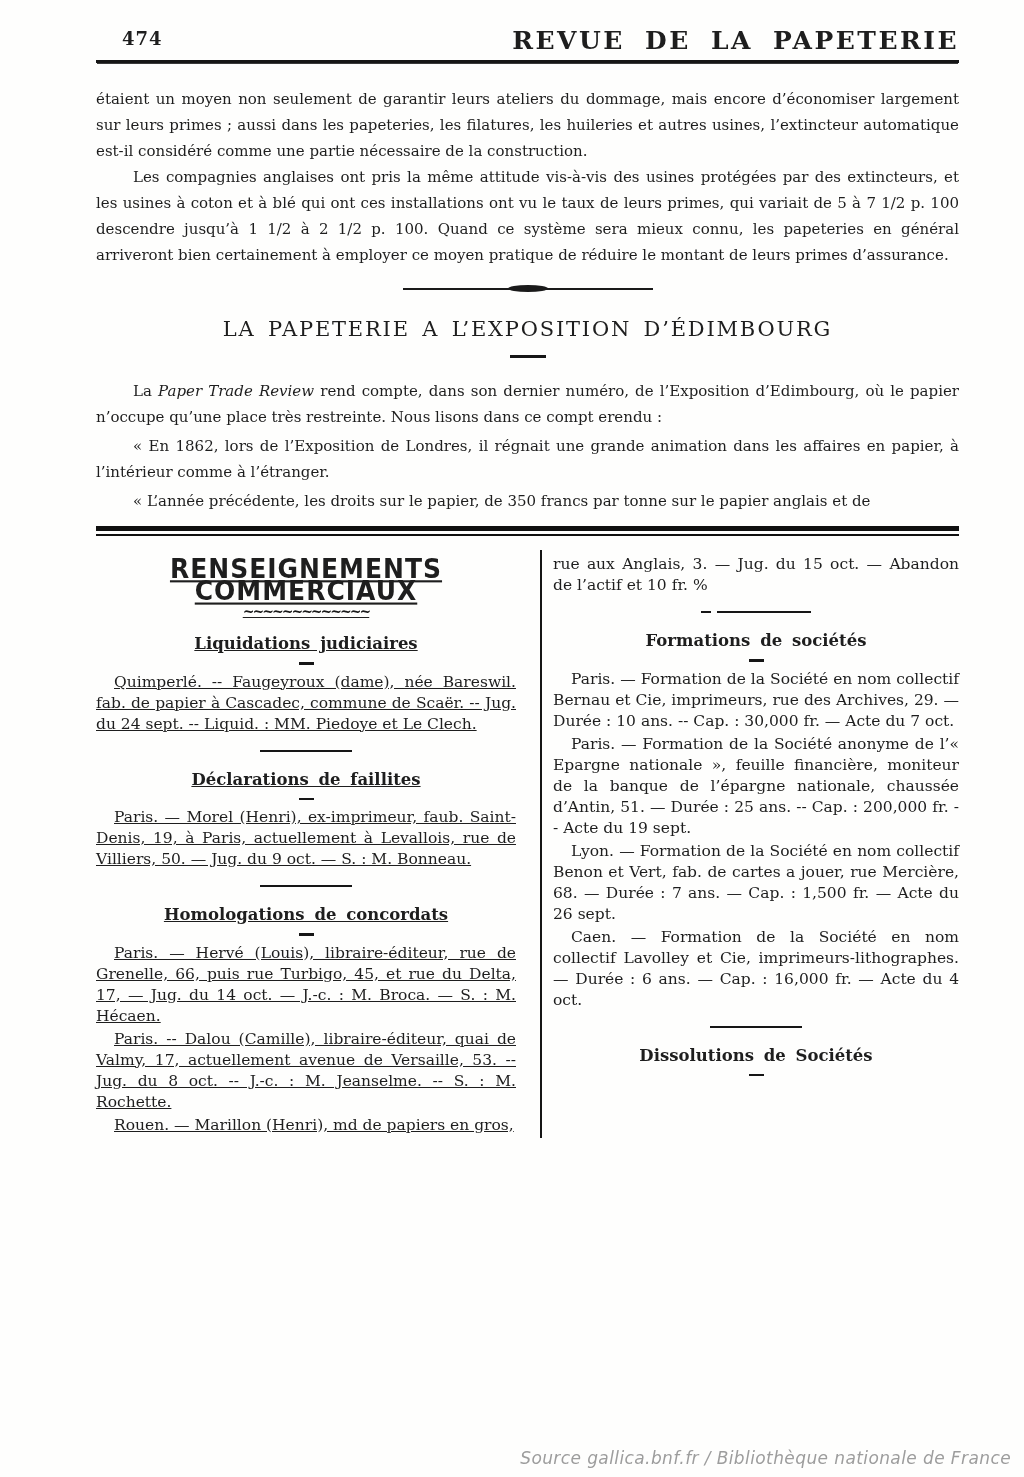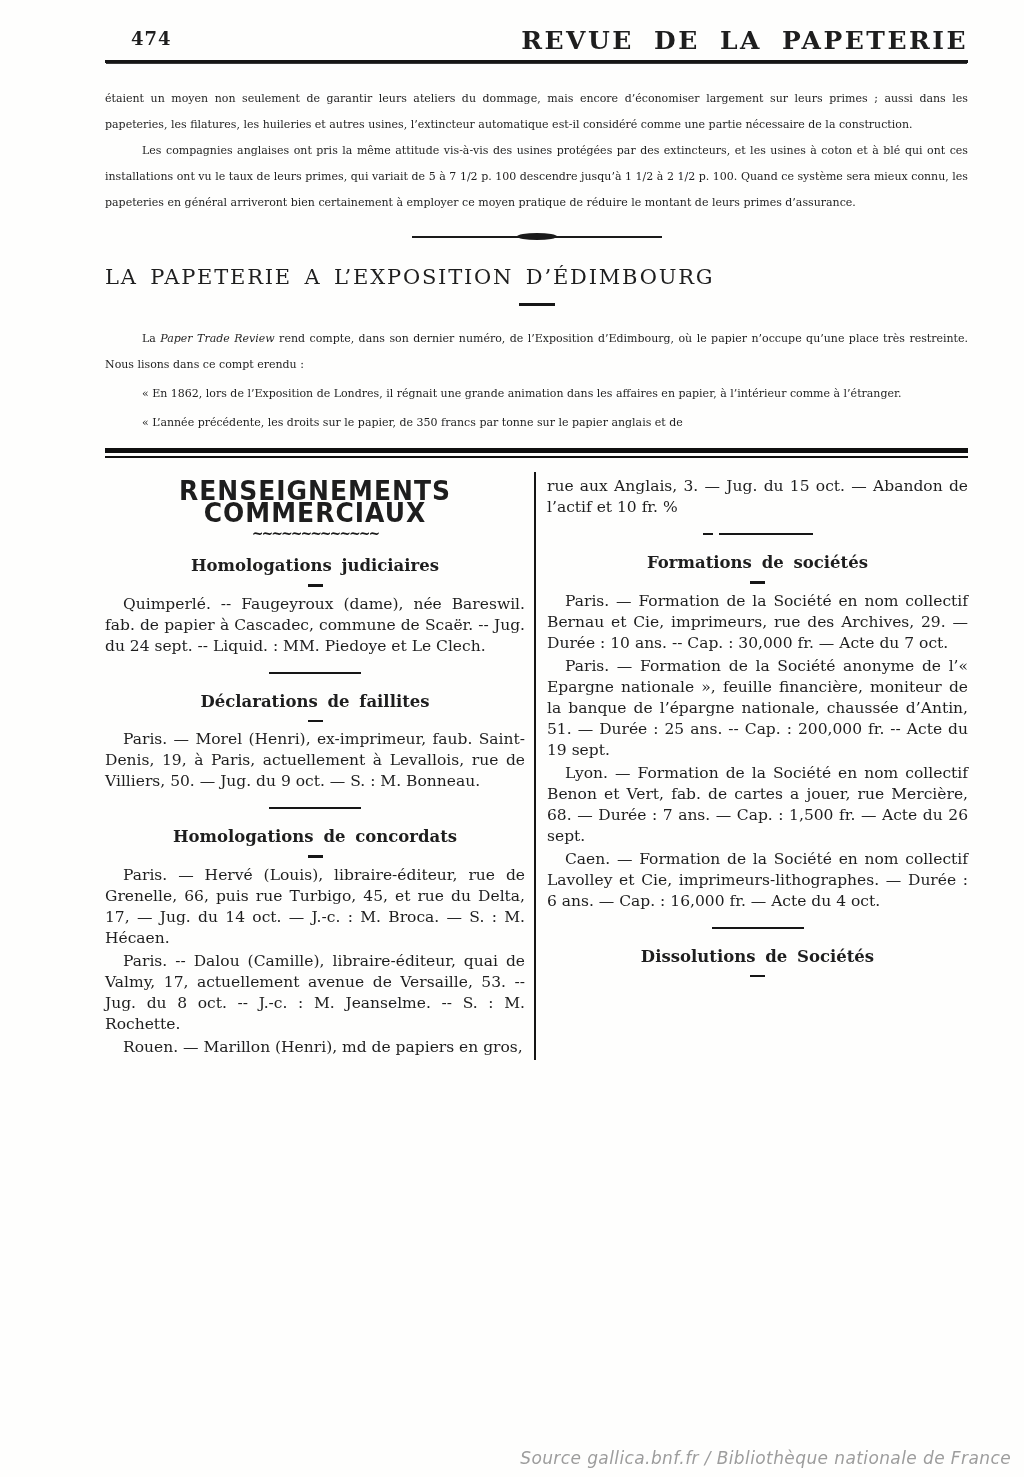--- a/index.html
+++ b/index.html
@@ -5,52 +5,52 @@
   html,body { margin:0; padding:0; }
   body { background:#ffffff; }
   .page {
     position:relative;
     width:1024px; height:1477px;
     background:#fefefd;
     color:#1e1e1e;
     font-family:"DejaVu Serif","Liberation Serif",serif;
     overflow:hidden;
   }
-  .content { position:absolute; left:105px; top:0; width:863px; }
+  .content { position:absolute; left:96px; top:0; width:863px; }
 
   
   .running-head { position:relative; margin-top:26px; height:26px; }
   .page-num { position:absolute; left:26px; top:2px; font-size:18px; font-weight:bold; letter-spacing:1px; }
   .journal-title { text-align:right; font-size:25px; font-weight:bold; letter-spacing:2.5px; word-spacing:9px; }
   .head-rule { margin-top:8px; height:3px; background:#161616; box-shadow:0 2px 0 -1px #3a3a3a; }
 
   
-  .body-par { font-size:11px; line-height:26px; text-align:justify; margin:0; }
+  .body-par { font-size:15px; line-height:26px; text-align:justify; margin:0; }
   .par-first { margin-top:23px; }
   .indent { text-indent:37px; }
 
   
   .ornament { position:relative; width:250px; height:9px; margin:16px auto 0; }
   .ornament .bar { position:absolute; left:0; right:0; top:4px; height:1.6px; background:#1a1a1a; }
   .ornament .lens { position:absolute; left:50%; top:1px; width:40px; height:7px; margin-left:-20px;
                     background:#1a1a1a; border-radius:50%; }
 
   
-  .article-title { margin-top:24px; text-align:left; font-size:21px; letter-spacing:1.8px; word-spacing:4px; }
+  .article-title { margin-top:24px; text-align:center; font-size:21px; letter-spacing:1.8px; word-spacing:4px; }
   .title-dash { width:36px; height:3px; background:#161616; margin:14px auto 0; }
   .intro { margin-top:20px; }
   .q-par { margin-top:3px; }
   .ital { font-style:italic; }
 
   
   .double-rule { margin-top:12px; height:3px; border-top:5px solid #101010; border-bottom:2px solid #101010; }
 
   
   .columns { display:flex; margin-top:14px; align-items:stretch; }
-  .col-left  { width:420px; padding-right:9px; }
+  .col-left  { width:420px; padding-right:24px;text-decoration:underline; }
   .col-div   { width:2px; background:#151515; }
   .col-right { flex:1; padding-left:11px; }
   .col { font-size:15.5px; line-height:21px; text-align:justify; }
   .com-head { text-align:center; font-family:"DejaVu Sans","Liberation Sans",sans-serif;
               font-weight:bold; font-size:25px; letter-spacing:1px; margin-top:8px;
               transform:scaleY(1.06); transform-origin:top; }
   .squiggle { text-align:center; font-weight:bold; font-size:14px; letter-spacing:-2px;
               line-height:10px; margin-top:6px; color:#1a1a1a; }
   .sub-head { text-align:center; font-weight:bold; font-size:16.5px; word-spacing:4px; margin:17px 0 0; }
   .head-dash { width:15px; height:2.5px; background:#161616; margin:8px auto 7px; }
@@ -93,21 +93,21 @@
     <p class="body-par indent q-par">« L’année précédente, les droits sur le papier, de 350 francs par tonne sur le papier anglais et de</p>
 
     <div class="double-rule"></div>
 
     <div class="columns">
 
       <div class="col col-left">
         <div class="com-head">RENSEIGNEMENTS COMMERCIAUX</div>
         <div class="squiggle">~~~~~~~~~~~~~</div>
 
-        <div class="sub-head">Homologations judiciaires</div>
+        <div class="sub-head">Liquidations judiciaires</div>
         <div class="head-dash"></div>
         <p class="entry">Quimperlé. -- Faugeyroux (dame), née Bareswil. fab. de papier à Cascadec, commune de Scaër. -- Jug. du 24 sept. -- Liquid. : MM. Piedoye et Le Clech.</p>
 
         <div class="sec-rule"></div>
         <div class="sub-head">Déclarations de faillites</div>
         <div class="head-dash"></div>
         <p class="entry">Paris. — Morel (Henri), ex-imprimeur, faub. Saint-Denis, 19, à Paris, actuellement à Levallois, rue de Villiers, 50. — Jug. du 9 oct. — S. : M. Bonneau.</p>
 
         <div class="sec-rule"></div>
         <div class="sub-head">Homologations de concordats</div>

